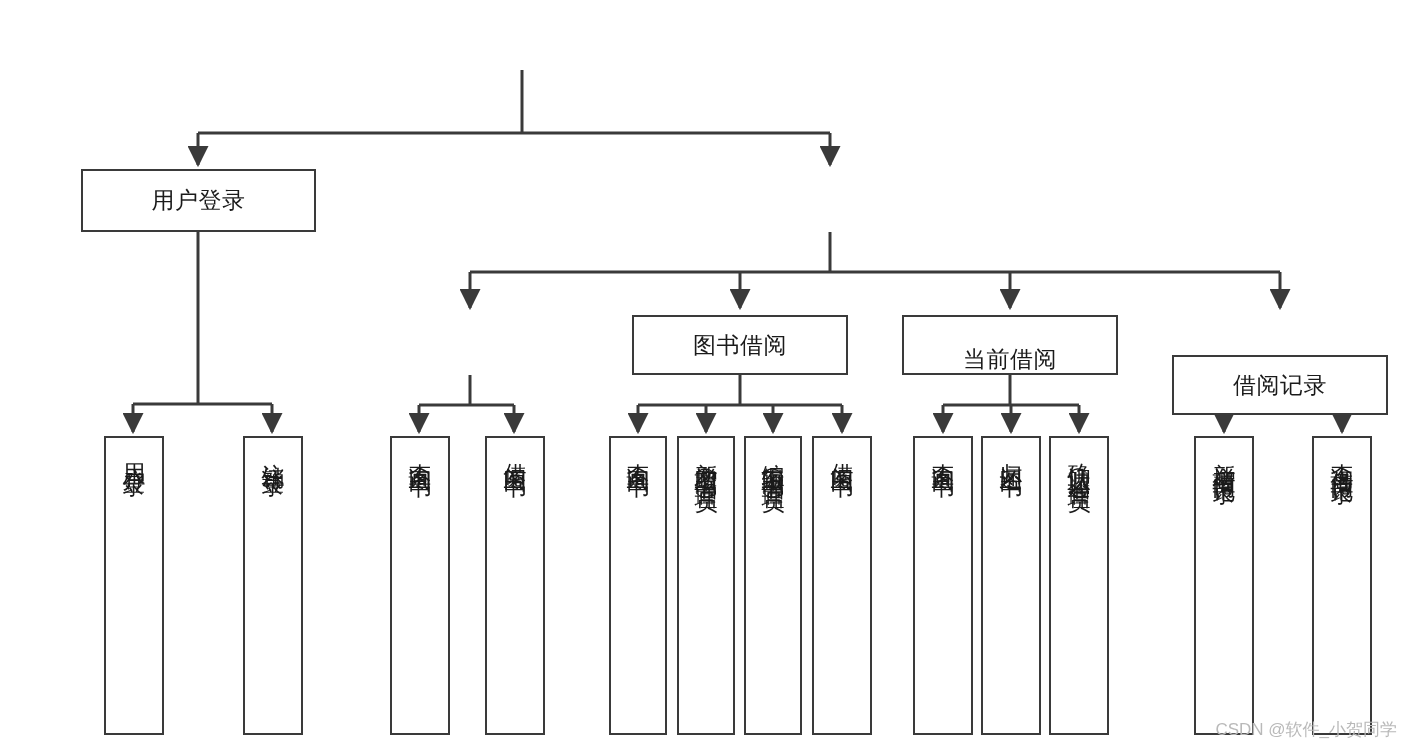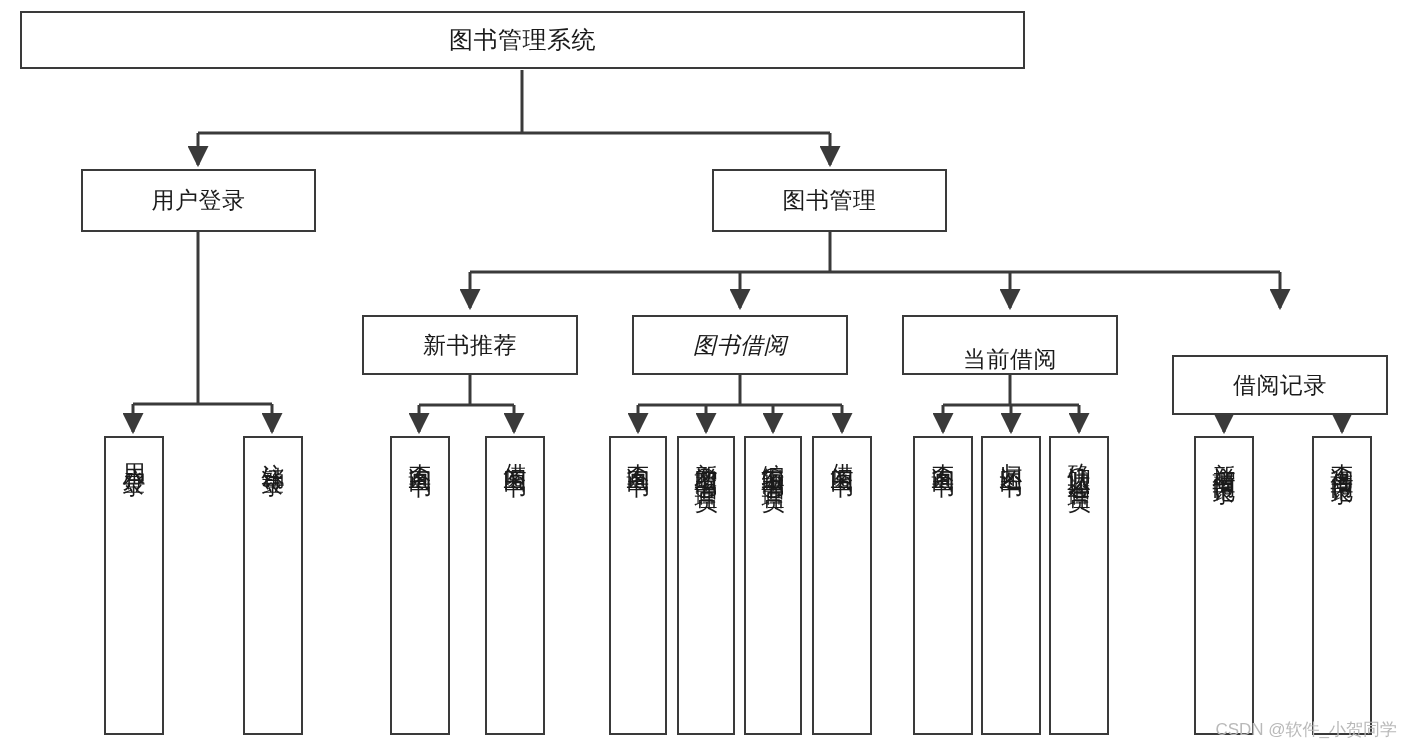--- a/index.html
+++ b/index.html
@@ -128,37 +128,28 @@
       <path d="M 1011 405 L 1011 432" marker-end="url(#arrow)"></path>
       <path d="M 1079 405 L 1079 432" marker-end="url(#arrow)"></path>
 
       <path d="M 1280 375 L 1280 405"></path>
       <path d="M 1224 405 L 1342 405"></path>
       <path d="M 1224 405 L 1224 432" marker-end="url(#arrow)"></path>
       <path d="M 1342 405 L 1342 432" marker-end="url(#arrow)"></path>
     </g>
   </svg>
 
-  <div class="node horiz root" style="left:20px; top:11px; width:1005px; height:58px;">
-    <span class="label">图书管理系统</span>
-  </div>
 
   <div class="node horiz" style="left:81px; top:169px; width:235px; height:63px;">
     <span class="label">用户登录</span>
   </div>
 
-  <div class="node horiz" style="left:712px; top:169px; width:235px; height:63px;">
-    <span class="label">图书管理</span>
-  </div>
-
-  <div class="node horiz" style="left:362px; top:315px; width:216px; height:60px;">
-    <span class="label">新书推荐</span>
-  </div>
-
-  <div class="node horiz" style="left:632px; top:315px; width:216px; height:60px;font-style:italic;">
+
+
+  <div class="node horiz" style="left:632px; top:315px; width:216px; height:60px;">
     <span class="label">图书借阅</span>
   </div>
 
   <div class="node horiz" style="left:902px; top:315px; width:216px; height:60px;align-items:flex-end;">
     <span class="label">当前借阅</span>
   </div>
 
   <div class="node horiz" style="left:1172px; top:315px; width:216px; height:60px;margin-top:40px;">
     <span class="label">借阅记录</span>
   </div>

